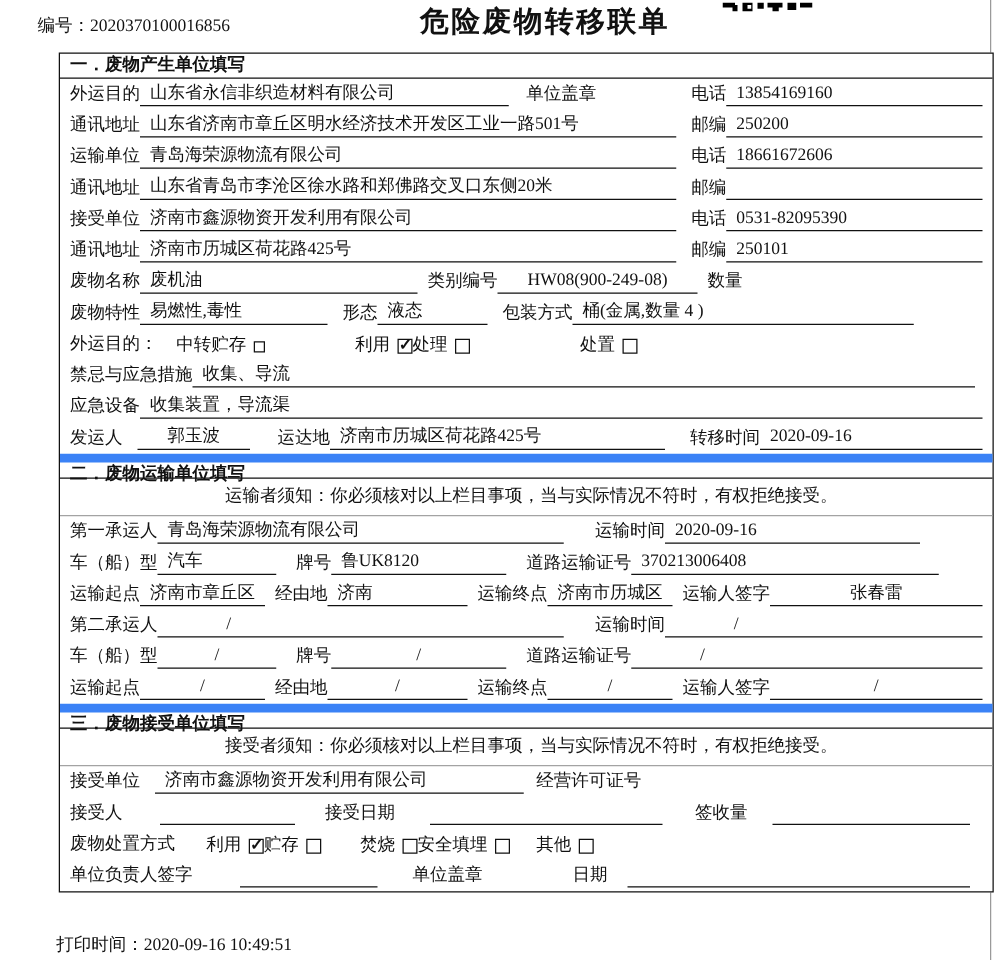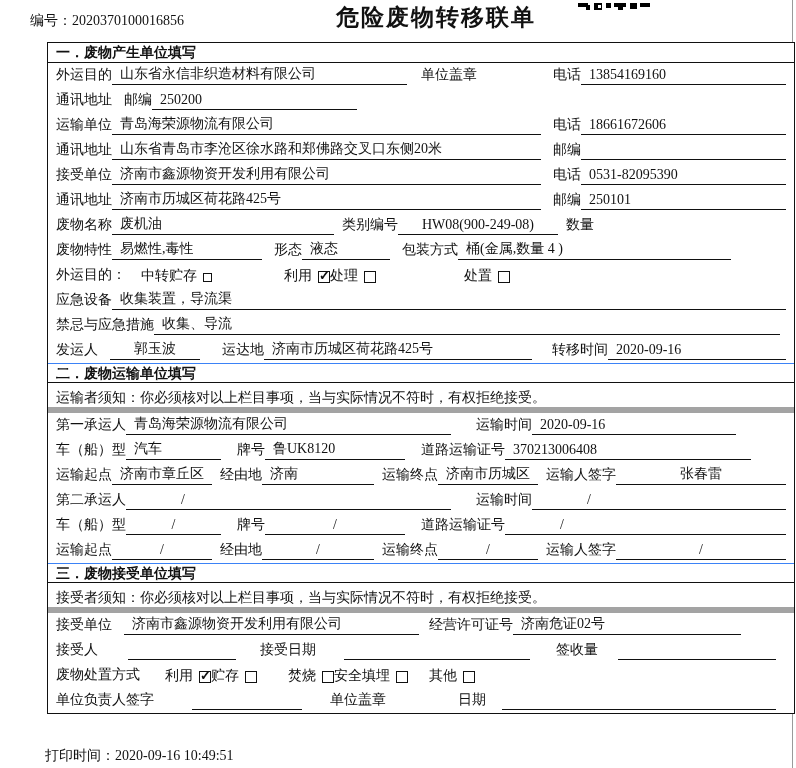--- a/index.html
+++ b/index.html
@@ -8,22 +8,22 @@
     position:relative; width:796px; height:768px; background:#ffffff;
     font-family:"Liberation Serif","DejaVu Serif",serif;
     color:#111; font-size:14px; overflow:hidden;
   }
   .page-edge { position:absolute; top:0; right:3px; width:1px; height:768px; background:#9a9a9a; }
   .serial { position:absolute; left:30px; top:12px; white-space:nowrap; }
   .doc-title { position:absolute; left:0; right:0; top:2px; text-align:center; font-size:23px; font-weight:bold; letter-spacing:2px; transform:translateX(38px); }
   .qr { position:absolute; left:578px; top:0; }
   .form { position:absolute; left:47px; top:42px; width:748px; border:1px solid #111; background:#fff; }
   .sec-h { height:20px; line-height:19px; font-weight:bold; padding-left:8px; border-bottom:1px solid #111; font-size:14px; }
-  .sec-h.mid { border-top:1px solid #3b82f6; }
-  .notice { height:30px; line-height:29px; padding-left:8px; border-bottom:6px solid #a3a3a3; white-space:nowrap; }
+  .sec-h.mid { border-top:7px solid #3b82f6; }
+  .notice { height:30px; line-height:29px; padding-left:8px; border-bottom:1px solid #a3a3a3; white-space:nowrap;text-align:center; }
   .row { height:25px; display:flex; align-items:flex-end; padding:0 8px 3px 8px; white-space:nowrap; }
   .lbl { flex:none; padding-bottom:1px; }
   .u { border-bottom:1px solid #111; padding:0 4px 1px 8px; flex:none; overflow:hidden; }
   .u.c { text-align:center; padding-left:4px; }
   .grow { flex:1 1 auto; }
   .cb { flex:none; width:12px; height:12px; border:1px solid #111; margin:0 0 2px 6px; position:relative; }
   .cb.sm { width:9px; height:9px; margin-bottom:3px; }
   .cb.checked::after { content:"\2713"; position:absolute; left:0; top:-4px; font-size:13px; font-weight:bold; }
   .opt { display:flex; align-items:flex-end; }
   .footer { position:absolute; left:45px; top:747px; white-space:nowrap; }
@@ -59,20 +59,21 @@
     <div class="row">
       <span class="lbl">外运目的</span>
       <span class="u" style="width:295px">山东省永信非织造材料有限公司</span>
       <span class="lbl" style="margin-left:14px">单位盖章</span>
       <span class="lbl" style="margin-left:auto">电话</span>
       <span class="u" style="width:205px">13854169160</span>
     </div>
 
     <div class="row">
       <span class="lbl">通讯地址</span>
+      <span class="u grow">山东省济南市章丘区明水经济技术开发区工业一路501号</span>
       <span class="lbl" style="margin-left:12px">邮编</span>
       <span class="u" style="width:205px">250200</span>
     </div>
 
     <div class="row">
       <span class="lbl">运输单位</span>
       <span class="u grow">青岛海荣源物流有限公司</span>
       <span class="lbl" style="margin-left:12px">电话</span>
       <span class="u" style="width:205px">18661672606</span>
     </div>
@@ -130,27 +131,27 @@
           <span class="cb"></span>
         </span>
       <span class="opt" style="margin-left:88px">
           <span>处置</span>
           <span class="cb"></span>
         </span>
     </div>
 
 
     <div class="row">
+      <span class="lbl">禁忌与应急措施</span>
+      <span class="u grow" style="margin-right:6px">收集、导流</span>
+    </div>
+
+    <div class="row">
       <span class="lbl">应急设备</span>
       <span class="u grow">收集装置，导流渠</span>
-    </div>
-
-    <div class="row">
-      <span class="lbl">禁忌与应急措施</span>
-      <span class="u grow" style="margin-right:6px">收集、导流</span>
     </div>
 
     <div class="row">
       <span class="lbl">发运人</span>
       <span class="u c" style="width:90px;margin-left:12px">郭玉波</span>
       <span class="lbl" style="margin-left:22px">运达地</span>
       <span class="u" style="width:268px">济南市历城区荷花路425号</span>
       <span class="lbl" style="margin-left:20px">转移时间</span>
       <span class="u grow">2020-09-16</span>
     </div>
@@ -212,21 +213,20 @@
       <span class="u c grow">/</span>
     </div>
 
     <div class="sec-h mid">三．废物接受单位填写</div>
     <div class="notice">接受者须知：你必须核对以上栏目事项，当与实际情况不符时，有权拒绝接受。</div>
 
     <div class="row">
       <span class="lbl">接受单位</span>
       <span class="u" style="width:295px;margin-left:12px">济南市鑫源物资开发利用有限公司</span>
       <span class="lbl" style="margin-left:10px">经营许可证号</span>
-      <span class="u grow" style="margin-right:45px">济南危证02号</span>
     </div>
 
     <div class="row">
       <span class="lbl">接受人</span>
       <span class="u" style="width:108px;margin-left:30px"></span>
       <span class="lbl" style="margin-left:24px">接受日期</span>
       <span class="u" style="width:186px;margin-left:28px"></span>
       <span class="lbl" style="margin-left:26px">签收量</span>
       <span class="u grow" style="margin-left:20px;margin-right:10px"></span>
     </div>

